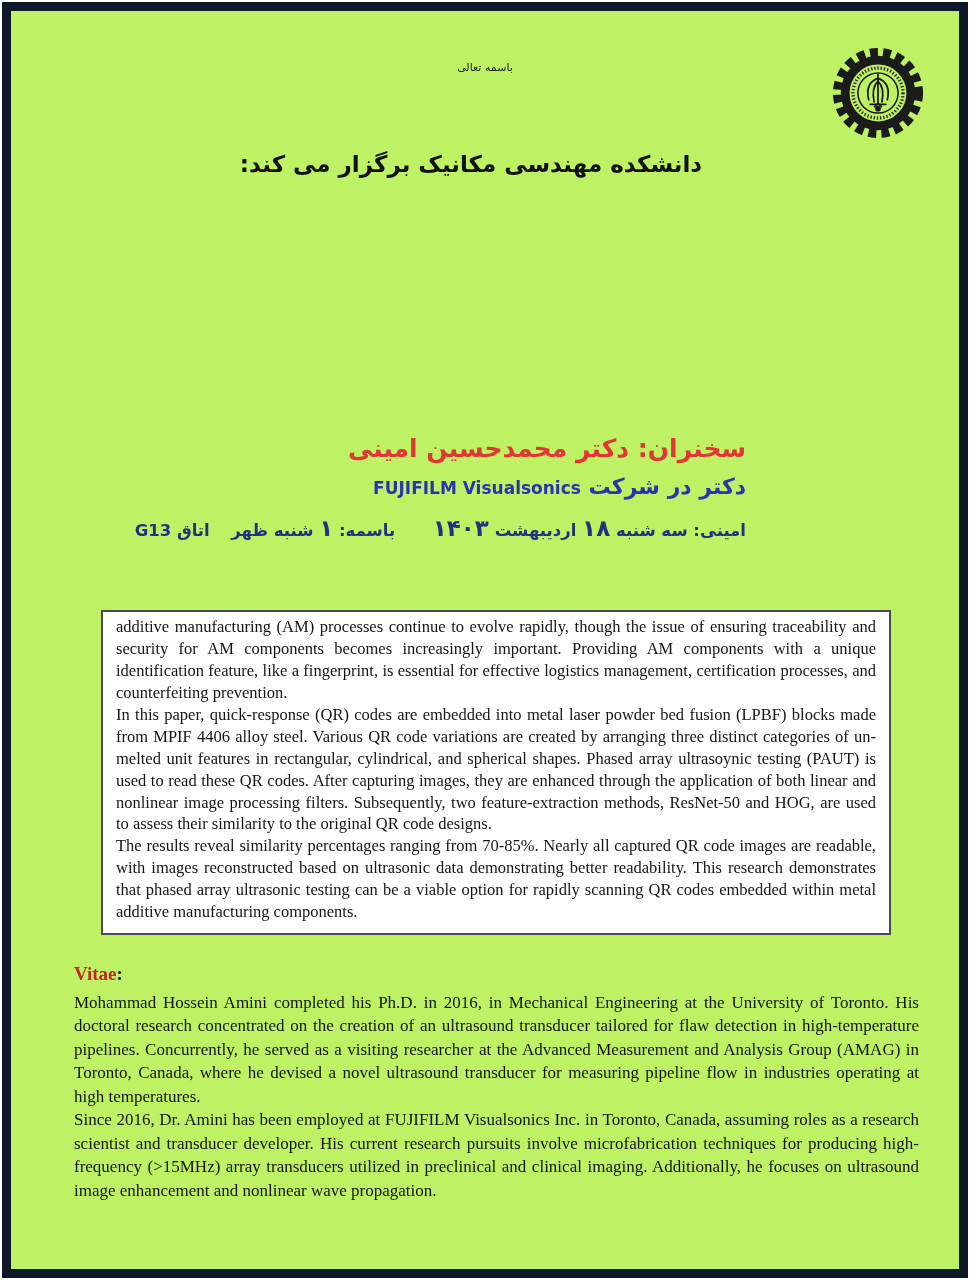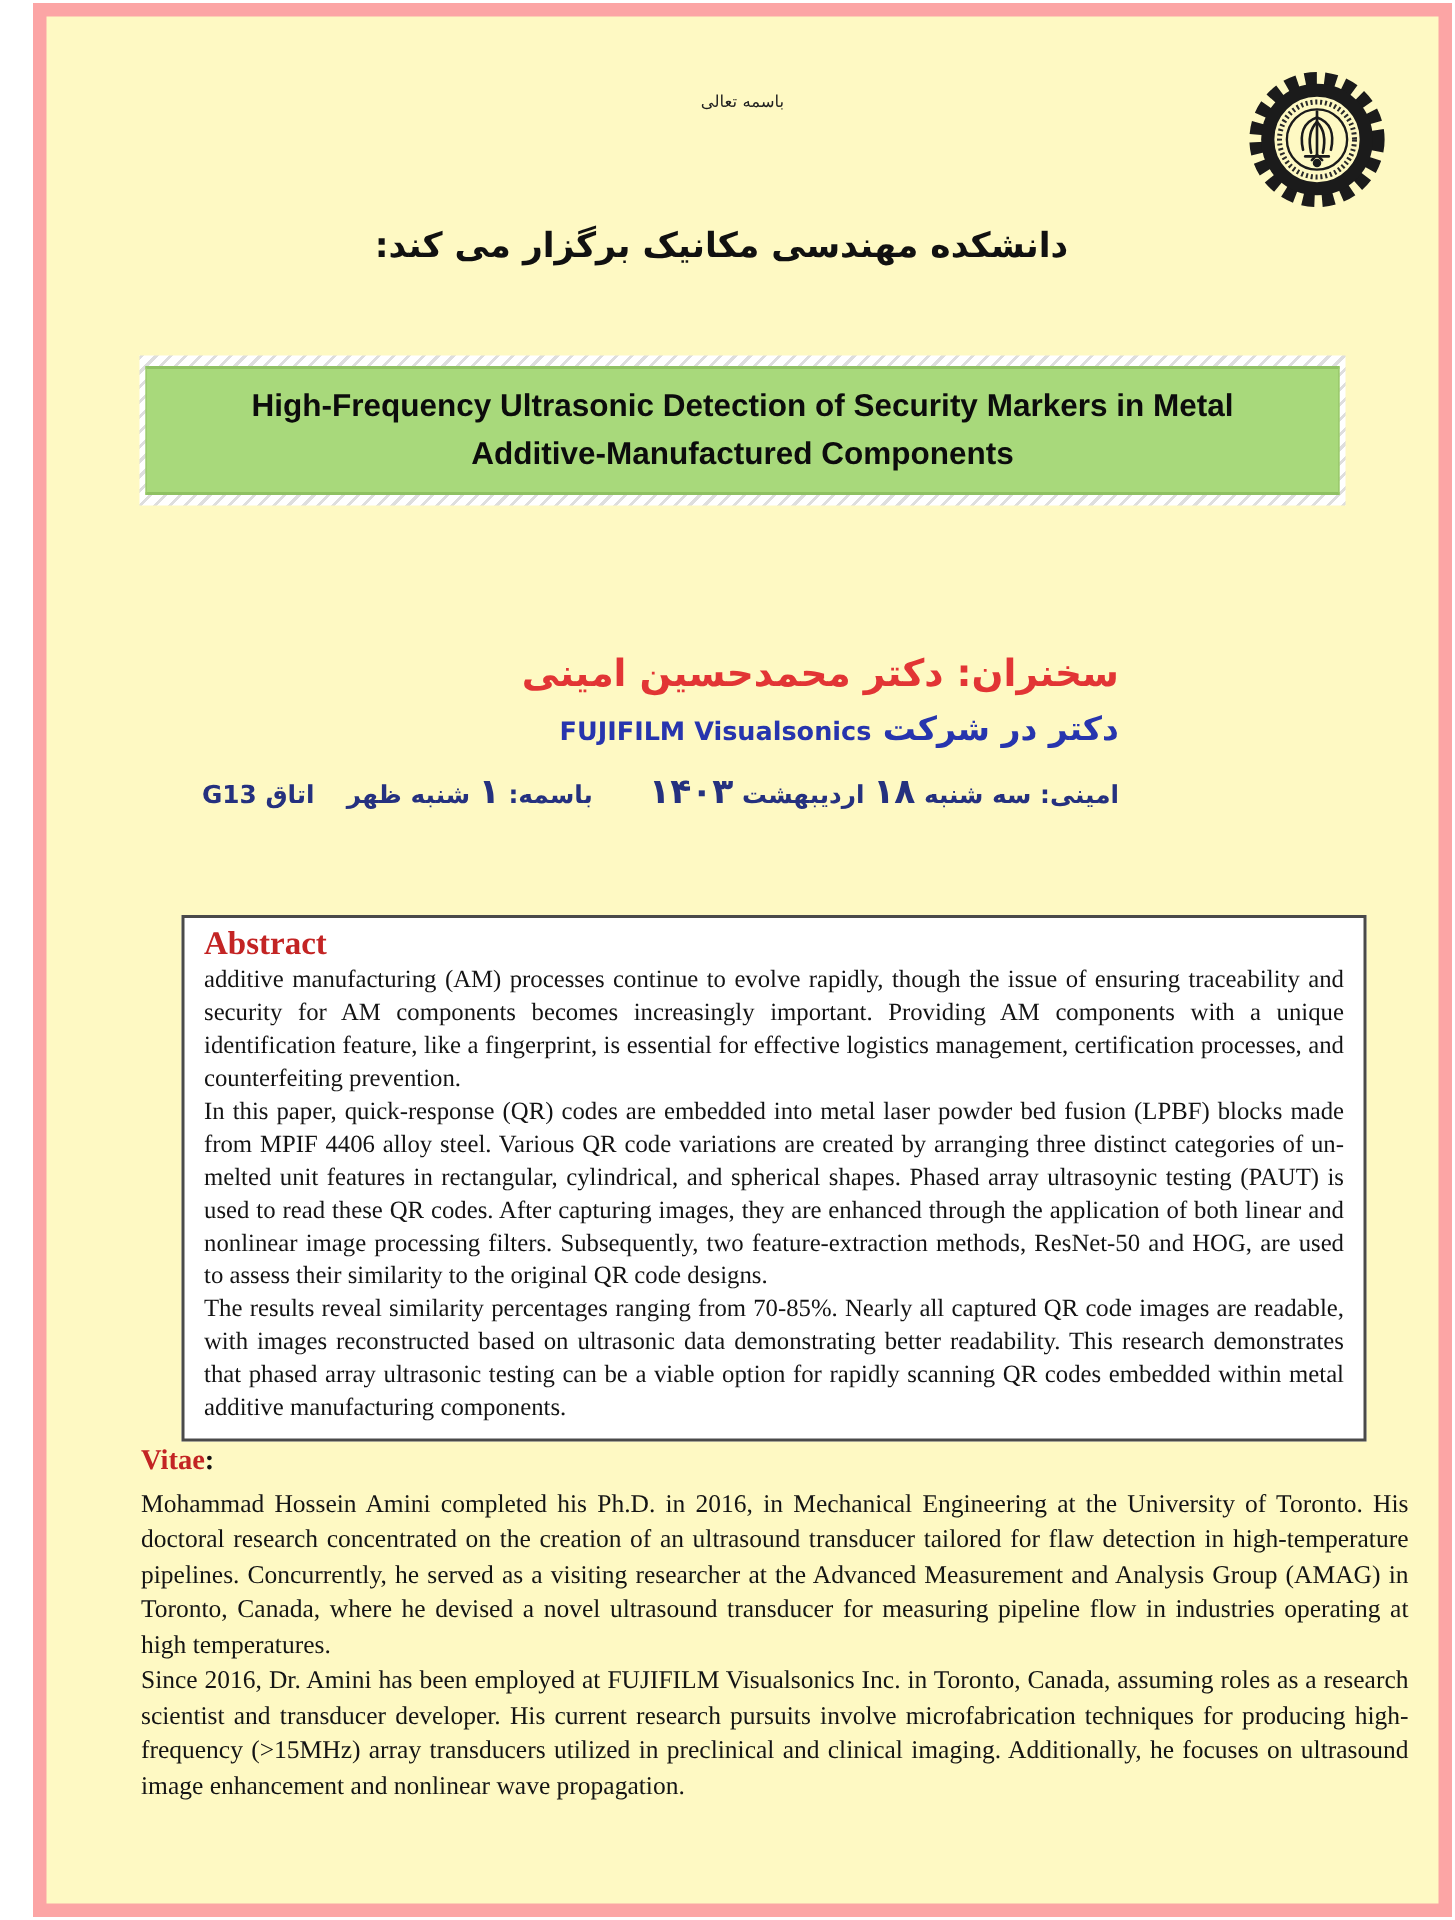--- a/index.html
+++ b/index.html
@@ -1,21 +1,21 @@
 <!DOCTYPE html>
 <html lang="fa"><head>
 <meta charset="utf-8">
 <style>
   html,body{margin:0;padding:0;}
   body{
     width:970px;height:1280px;position:relative;background:#ffffff;
     font-family:"Liberation Serif",serif;overflow:hidden;
   }
   .page-frame{
-    position:absolute;inset:2px;border:9px solid #fca5a5;background:#fef9c3;margin-left:20px;
+    position:absolute;inset:2px;border:9px solid #0f172a;background:#bef264;
   }
   
   .bismillah{
     position:absolute;top:50px;left:0;right:0;text-align:center;
     font-family:"DejaVu Sans",sans-serif;font-size:11px;color:#1f1f1f;
   }
   
   .logo{position:absolute;top:32px;right:32px;width:98px;height:100px;}
   
   .dept-line{
@@ -95,26 +95,20 @@
       <path d="M50,35 C41,38 38,46 40.5,57"></path>
       <path d="M50,35 C59,38 62,46 59.5,57"></path>
       <path d="M42,61.5 L58,61.5"></path>
       <path d="M46.5,64 L50,60.5 L53.5,64"></path>
     </g>
     <circle cx="50" cy="66" r="2.9" fill="#1b1b1b"></circle>
   </svg>
 
   <div class="dept-line">دانشکده مهندسی مکانیک برگزار می کند:</div>
 
-  <div class="title-hatch">
-    <div class="title-box">
-      <div>High-Frequency Ultrasonic Detection of Security Markers in Metal</div>
-      <div>Additive-Manufactured Components</div>
-    </div>
-  </div>
 
   <div class="speaker-block">
     <div class="speaker-line" dir="rtl">سخنران: دکتر محمدحسین امینی</div>
     <div class="affil-line" dir="rtl">
       <span>دکتر در شرکت</span>
       <span class="latin" dir="ltr">FUJIFILM Visualsonics</span>
     </div>
     <div class="date-line" dir="rtl">
       <span>امینی:</span>
       <span>سه شنبه</span>
@@ -125,21 +119,20 @@
       <span>باسمه:</span>
       <span class="big-digit">۱</span>
       <span>شنبه ظهر</span>
       <span class="gap"></span>
       <span>اتاق</span>
       <span dir="ltr">G13</span>
     </div>
   </div>
 
   <div class="abstract-box">
-    <div class="abstract-heading">Abstract</div>
     <p>additive manufacturing (AM) processes continue to evolve rapidly, though the issue of ensuring traceability and security for AM components becomes increasingly important. Providing AM components with a unique identification feature, like a fingerprint, is essential for effective logistics management, certification processes, and counterfeiting prevention.</p>
     <p>In this paper, quick-response (QR) codes are embedded into metal laser powder bed fusion (LPBF) blocks made from MPIF 4406 alloy steel. Various QR code variations are created by arranging three distinct categories of un-melted unit features in rectangular, cylindrical, and spherical shapes. Phased array ultrasoynic testing (PAUT) is used to read these QR codes. After capturing images, they are enhanced through the application of both linear and nonlinear image processing filters. Subsequently, two feature-extraction methods, ResNet-50 and HOG, are used to assess their similarity to the original QR code designs.</p>
     <p>The results reveal similarity percentages ranging from 70-85%. Nearly all captured QR code images are readable, with images reconstructed based on ultrasonic data demonstrating better readability. This research demonstrates that phased array ultrasonic testing can be a viable option for rapidly scanning QR codes embedded within metal additive manufacturing components.</p>
   </div>
 
   <div class="vitae">
     <div class="vitae-heading">
       <span class="red">Vitae</span><span class="colon">:</span>
     </div>
     <p>Mohammad Hossein Amini completed his Ph.D. in 2016, in Mechanical Engineering at the University of Toronto. His doctoral research concentrated on the creation of an ultrasound transducer tailored for flaw detection in high-temperature pipelines. Concurrently, he served as a visiting researcher at the Advanced Measurement and Analysis Group (AMAG) in Toronto, Canada, where he devised a novel ultrasound transducer for measuring pipeline flow in industries operating at high temperatures.</p>

